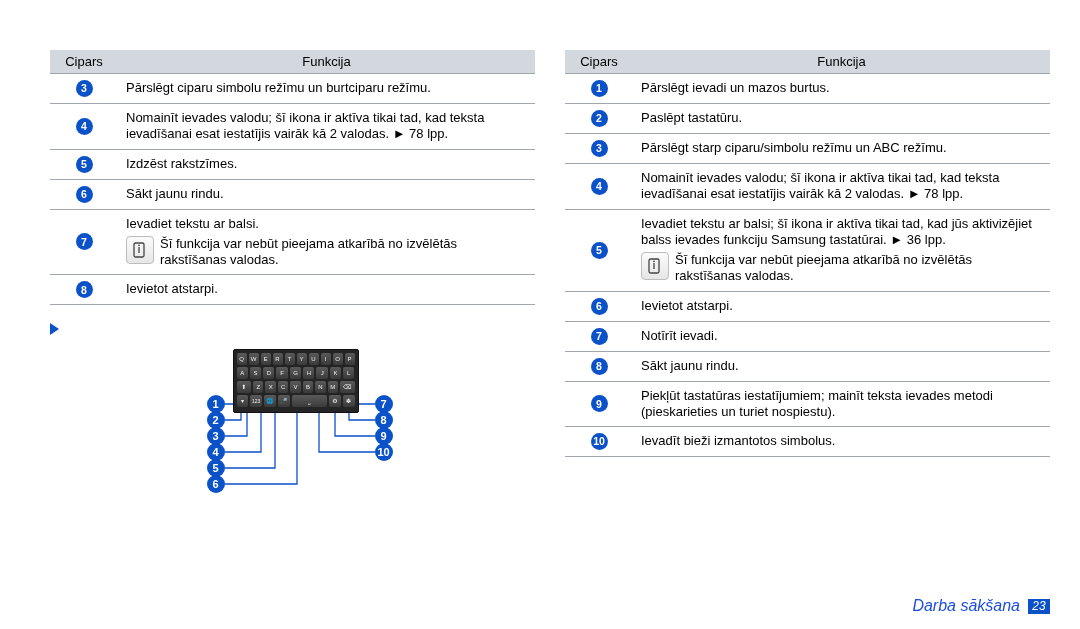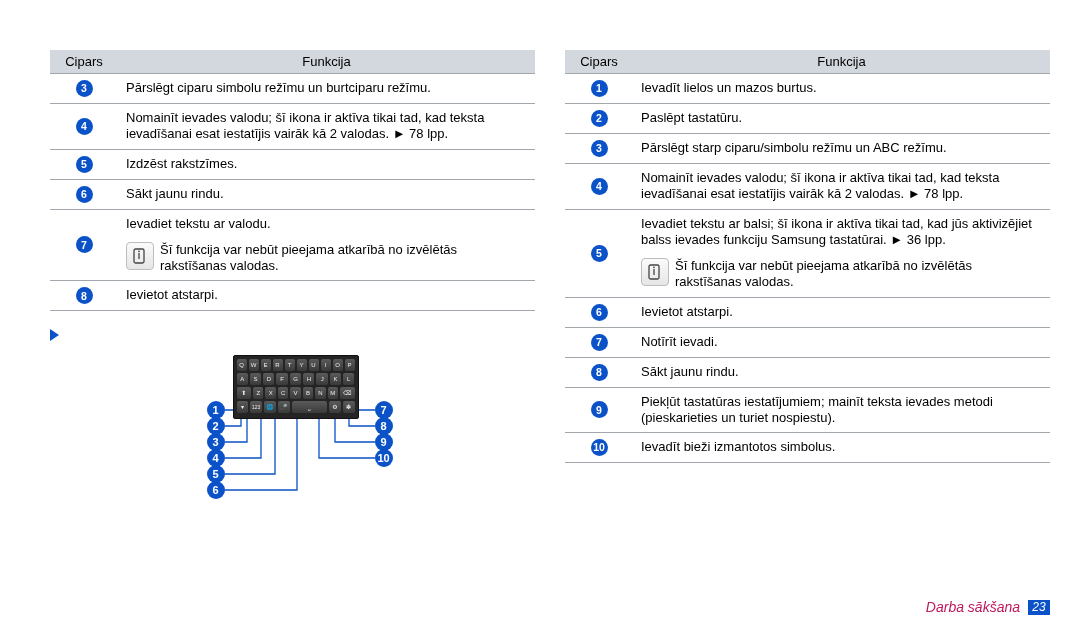--- a/index.html
+++ b/index.html
@@ -57,21 +57,21 @@
     font-size: 10.5px;
     align-items: center;
     justify-content: center;
     font-weight: bold;
     line-height: 1;
   }
   .note-box {
     display: flex;
     align-items: flex-start;
     gap: 6px;
-    margin-top: 10px;
+    margin-top: 4px;
   }
   .note-icon {
     width: 26px;
     height: 26px;
     flex: 0 0 26px;
     background: linear-gradient(#fbfbfb,#e6e6e6);
     border: 1px solid #bdbdbd;
     border-radius: 4px;
     display: flex;
     align-items: center;
@@ -150,22 +150,22 @@
   .footer {
     position: absolute;
     right: 30px;
     bottom: 14px;
     display: flex;
     align-items: center;
     gap: 8px;
   }
   .footer-text {
     font-style: italic;
-    font-size: 14px;
-    color: #be185d;
+    font-size: 16px;
+    color: #1d4ed8;
   }
   .footer-page {
     background: #0b52c9;
     color: #fff;
     font-style: italic;
     font-size: 12px;
     width: 22px;
     height: 15px;
     display: flex;
     align-items: center;
@@ -201,21 +201,21 @@
           <tr>
             <td class="numcell"><span class="num-circle">5</span></td>
             <td><span>Izdzēst rakstzīmes.</span></td>
           </tr>
           <tr>
             <td class="numcell"><span class="num-circle">6</span></td>
             <td><span>Sākt jaunu rindu.</span></td>
           </tr>
           <tr>
             <td class="numcell"><span class="num-circle">7</span></td>
-            <td><span>Ievadiet tekstu ar valodu.</span><div class="note-box">
+            <td><span>Ievadiet tekstu ar balsi.</span><div class="note-box">
                 <span class="note-icon">
                   <svg width="16" height="16" viewBox="0 0 16 16">
                     <rect x="2" y="1" width="10" height="14" rx="1.5" fill="none" stroke="#444" stroke-width="1.3"></rect>
                     <line x1="7" y1="5" x2="7" y2="11" stroke="#444" stroke-width="1.3"></line>
                     <circle cx="7" cy="3.3" r="0.9" fill="#444"></circle>
                   </svg>
                 </span>
                 <span>Šī funkcija var nebūt pieejama atkarībā no izvēlētās rakstīšanas valodas.</span>
               </div></td>
           </tr>
@@ -315,21 +315,21 @@
         </colgroup>
       <thead>
         <tr>
           <th>Cipars</th>
           <th>Funkcija</th>
         </tr>
       </thead>
       <tbody>
           <tr>
             <td class="numcell"><span class="num-circle">1</span></td>
-            <td><span>Ievadīt lielos un mazos burtus.</span></td>
+            <td><span>Pārslēgt ievadi un mazos burtus.</span></td>
           </tr>
           <tr>
             <td class="numcell"><span class="num-circle">2</span></td>
             <td><span>Paslēpt tastatūru.</span></td>
           </tr>
           <tr>
             <td class="numcell"><span class="num-circle">3</span></td>
             <td><span>Pārslēgt starp ciparu/simbolu režīmu un ABC režīmu.</span></td>
           </tr>
           <tr>

